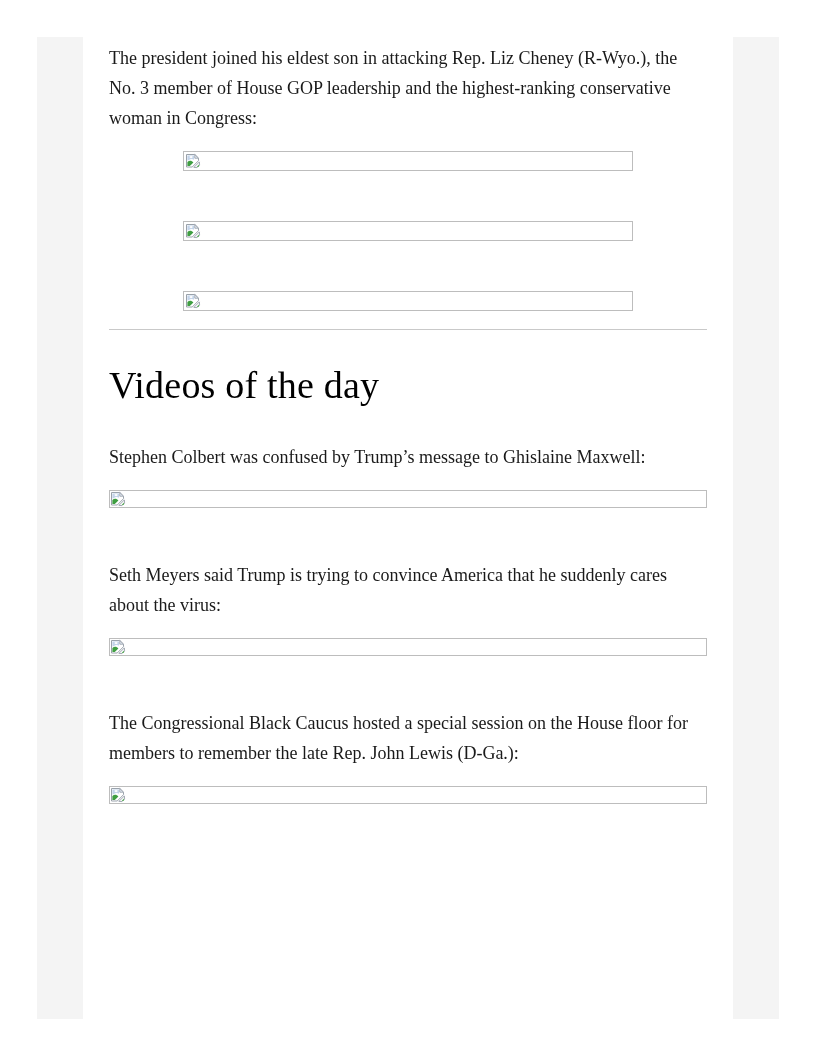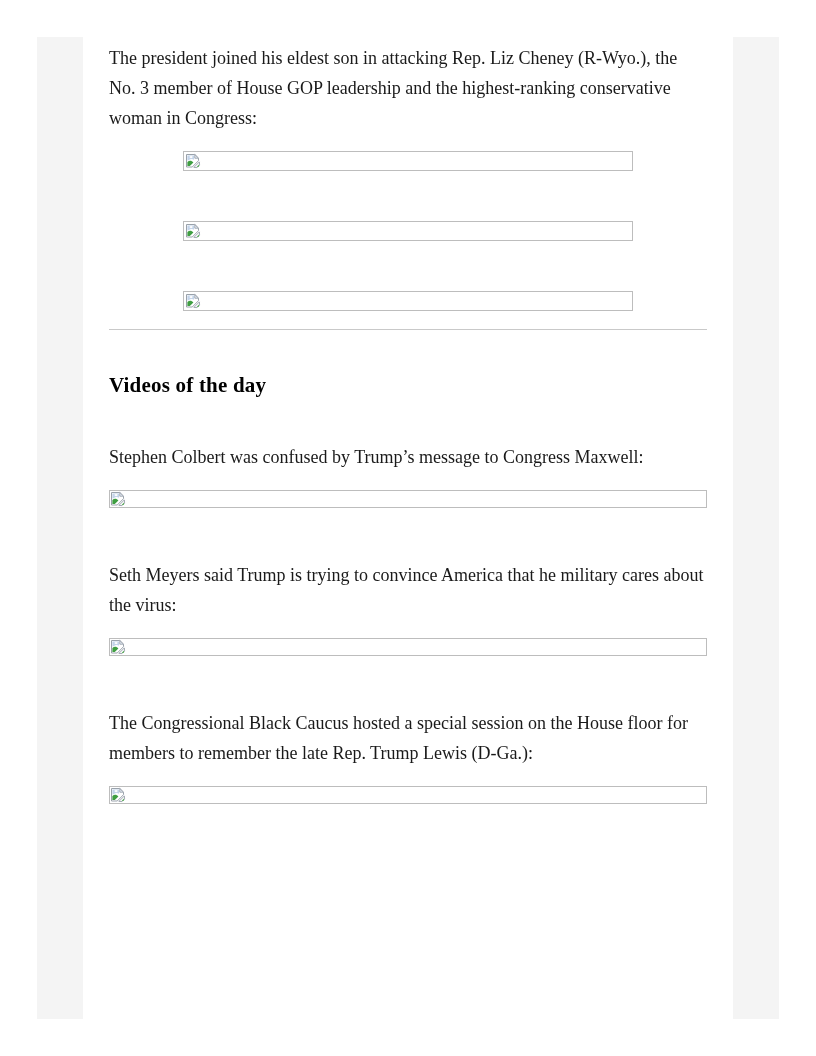--- a/index.html
+++ b/index.html
@@ -25,21 +25,21 @@
   .column{
     width:650px;flex:0 0 650px;height:100%;background:#ffffff;
     padding:6px 26px 0 26px;
   }
   p.body-text{
     margin:0 0 18px 0;
     font-size:18px;line-height:30px;color:var(--text);
   }
   h2.section-heading{
     margin:40px 0 42px 0;
-    font-size:21px;line-height:30px;font-weight:700;color:var(--heading);
+    font-size:38px;line-height:30px;font-weight:400;color:var(--heading);
     letter-spacing:0.2px;
   }
   hr.section-rule{
     margin:0;border:none;border-top:1px solid var(--rule);height:0;
   }
   .embed{
     border:1px solid var(--ph-border);
     background:#ffffff;
     overflow:hidden;
   }
@@ -91,37 +91,37 @@
     <div class="embed embed-sm pre-rule">
       <svg class="broken-icon">
           <use href="#broken-img"></use>
         </svg>
     </div>
 
     <hr class="section-rule">
 
     <h2 class="section-heading">Videos of the day</h2>
 
-    <p class="body-text">Stephen Colbert was confused by Trump’s message to Congress Maxwell:</p>
+    <p class="body-text">Stephen Colbert was confused by Trump’s message to Ghislaine Maxwell:</p>
 
     <div class="embed embed-wide">
       <svg class="broken-icon">
           <use href="#broken-img"></use>
         </svg>
     </div>
 
-    <p class="body-text">Seth Meyers said Trump is trying to convince America that he military cares about the virus:</p>
+    <p class="body-text">Seth Meyers said Trump is trying to convince America that he suddenly cares about the virus:</p>
 
     <div class="embed embed-wide">
       <svg class="broken-icon">
           <use href="#broken-img"></use>
         </svg>
     </div>
 
-    <p class="body-text">The Congressional Black Caucus hosted a special session on the House floor for members to remember the late Rep. Trump Lewis (D-Ga.):</p>
+    <p class="body-text">The Congressional Black Caucus hosted a special session on the House floor for members to remember the late Rep. John Lewis (D-Ga.):</p>
 
     <div class="embed embed-wide last">
       <svg class="broken-icon">
           <use href="#broken-img"></use>
         </svg>
     </div>
 
   </div>
 
   <div class="gutter"></div>

